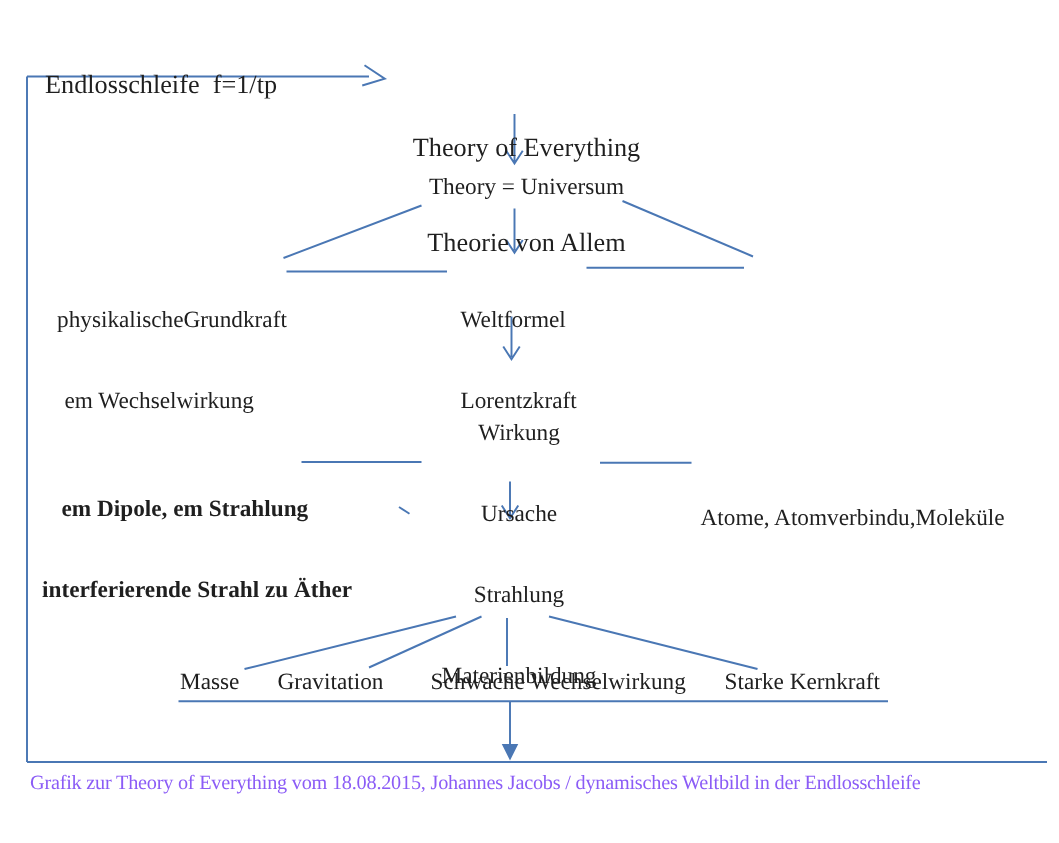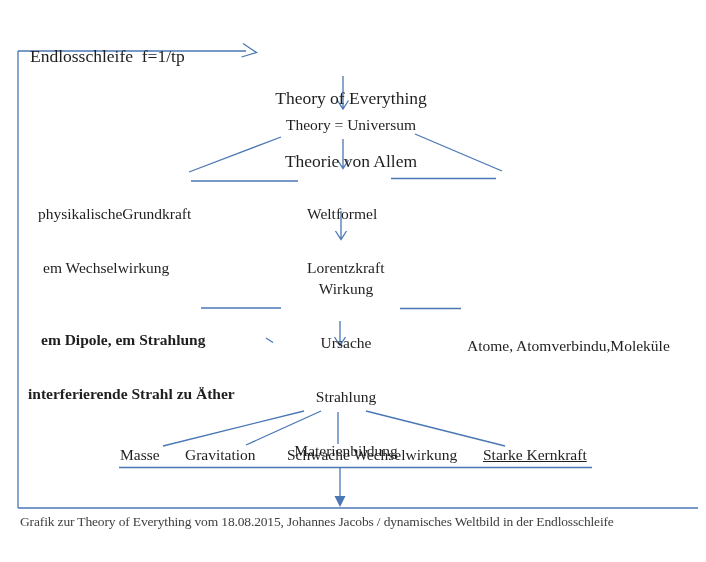--- a/index.html
+++ b/index.html
@@ -25,22 +25,22 @@
   #branch-right    { left: 500px; top: 169px; width: 182px; }
   #center-stack    { left: 246px; top: 244px; width: 200px; }
   #left-note       { left: 28px;  top: 295px; font-weight: bold; }
   #left-note .l1   { padding-left: 13px; }
   #right-note      { left: 467px; top: 297px; margin-top: 40px; }
   #nature-block    { left: 197px; top: 350px; width: 300px; line-height: 19px; }
   .force           { position: absolute; top: 446px; font-size: 15.5px; }
   #force-0 { left: 120px; }
   #force-1 { left: 185px; }
   #force-2 { left: 287px; }
-  #force-3 { left: 483px; text-decoration: underline; }
-  #caption { left: 20px; top: 513px; font-size: 13.5px; letter-spacing: -0.15px; color: #404040; }
+  #force-3 { left: 483px; }
+  #caption { left: 20px; top: 513px; font-size: 13.5px; letter-spacing: -0.15px; color: #8b5cf6; }
 </style>
 </head>
 <body>
 
 <div class="canvas">
 
   <svg class="wires" viewBox="0 0 706 562" fill="none" stroke="#4a77b4" stroke-width="1.3">
 
     <path d="M18,51 H246"></path>
     <path d="M243,43.5 L256.5,52.5 L241.5,57"></path>

